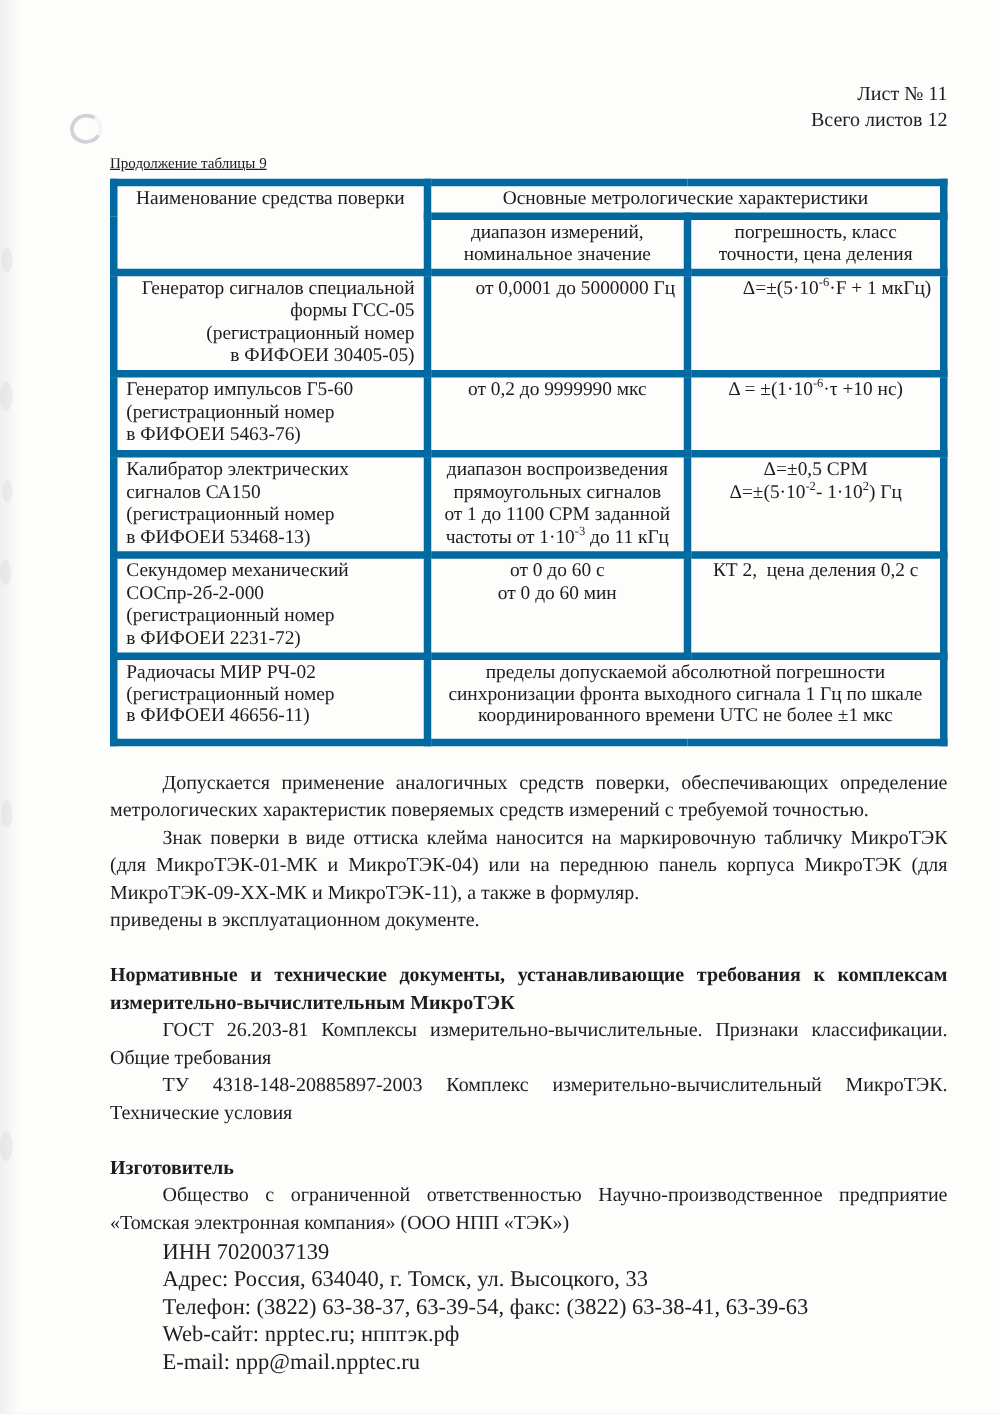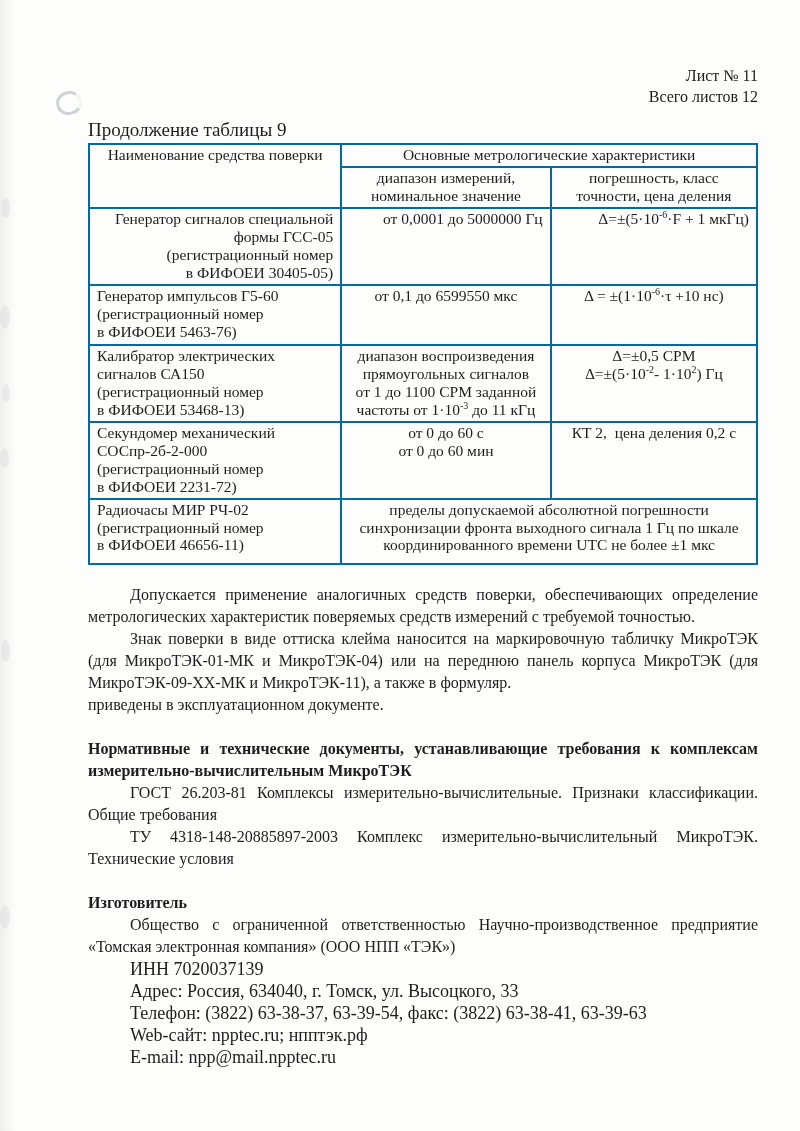--- a/index.html
+++ b/index.html
@@ -35,32 +35,33 @@
   }
   .page-header {
     padding-top: 42px;
     text-align: right;
     font-size: 16px;
     line-height: 21px;
     margin-top: 23px;
   }
   .table-caption {
     margin-top: 13px;
-    font-size: 19px;
+    font-size: 12px;
     line-height: 20px;
+    text-decoration: underline;
   }
   table.metrology {
     margin-top: 3px;
     width: 670px;
     border-collapse: collapse;
     font-size: 15.5px;
     line-height: 1.16;
   }
   table.metrology th, table.metrology td {
-    border: 2px solid #0369a1;
+    border: 6px solid #0369a1;
     padding: 1px 7px 2px 7px;
     font-weight: normal;
     vertical-align: top;
   }
   .c-center { text-align: center; }
   .c-left   { text-align: left; }
   .v-mid    { vertical-align: middle; }
   .hdr-name { vertical-align: middle; text-align: center; }
   td sup, th sup { font-size: 10px; line-height: 0; }
   tr.row-1 td { height: 70px; text-align: right; }
@@ -132,21 +133,21 @@
           <th class="c-center">диапазон измерений,<br>номинальное значение</th>
           <th class="c-center">погрешность, класс<br>точности, цена деления</th>
         </tr>
         <tr class="row-1">
           <td class="c-left">Генератор сигналов специальной<br>формы ГСС-05<br>(регистрационный номер<br>в ФИФОЕИ 30405-05)</td>
           <td class="c-center">от 0,0001 до 5000000 Гц</td>
           <td class="c-center">Δ=±(5·10<sup>-6</sup>·F + 1 мкГц)</td>
         </tr>
         <tr class="row-2">
           <td class="c-left">Генератор импульсов Г5-60<br>(регистрационный номер<br>в ФИФОЕИ 5463-76)</td>
-          <td class="c-center v-mid">от 0,1 до 6599550 мкс</td>
+          <td class="c-center v-mid">от 0,2 до 9999990 мкс</td>
           <td class="c-center v-mid">Δ = ±(1·10<sup>-6</sup>·τ +10 нс)</td>
         </tr>
         <tr class="row-3">
           <td class="c-left">Калибратор электрических<br>сигналов СА150<br>(регистрационный номер<br>в ФИФОЕИ 53468-13)</td>
           <td class="c-center">диапазон воспроизведения<br>прямоугольных сигналов<br>от 1 до 1100 СРМ заданной<br>частоты от 1·10<sup>-3</sup> до 11 кГц</td>
           <td class="c-center">Δ=±0,5 СРМ<br>Δ=±(5·10<sup>-2</sup>- 1·10<sup>2</sup>) Гц</td>
         </tr>
         <tr class="row-4">
           <td class="c-left">Секундомер механический<br>СОСпр-2б-2-000<br>(регистрационный номер<br>в ФИФОЕИ 2231-72)</td>
           <td class="c-center">от 0 до 60 с<br>от 0 до 60 мин</td>

